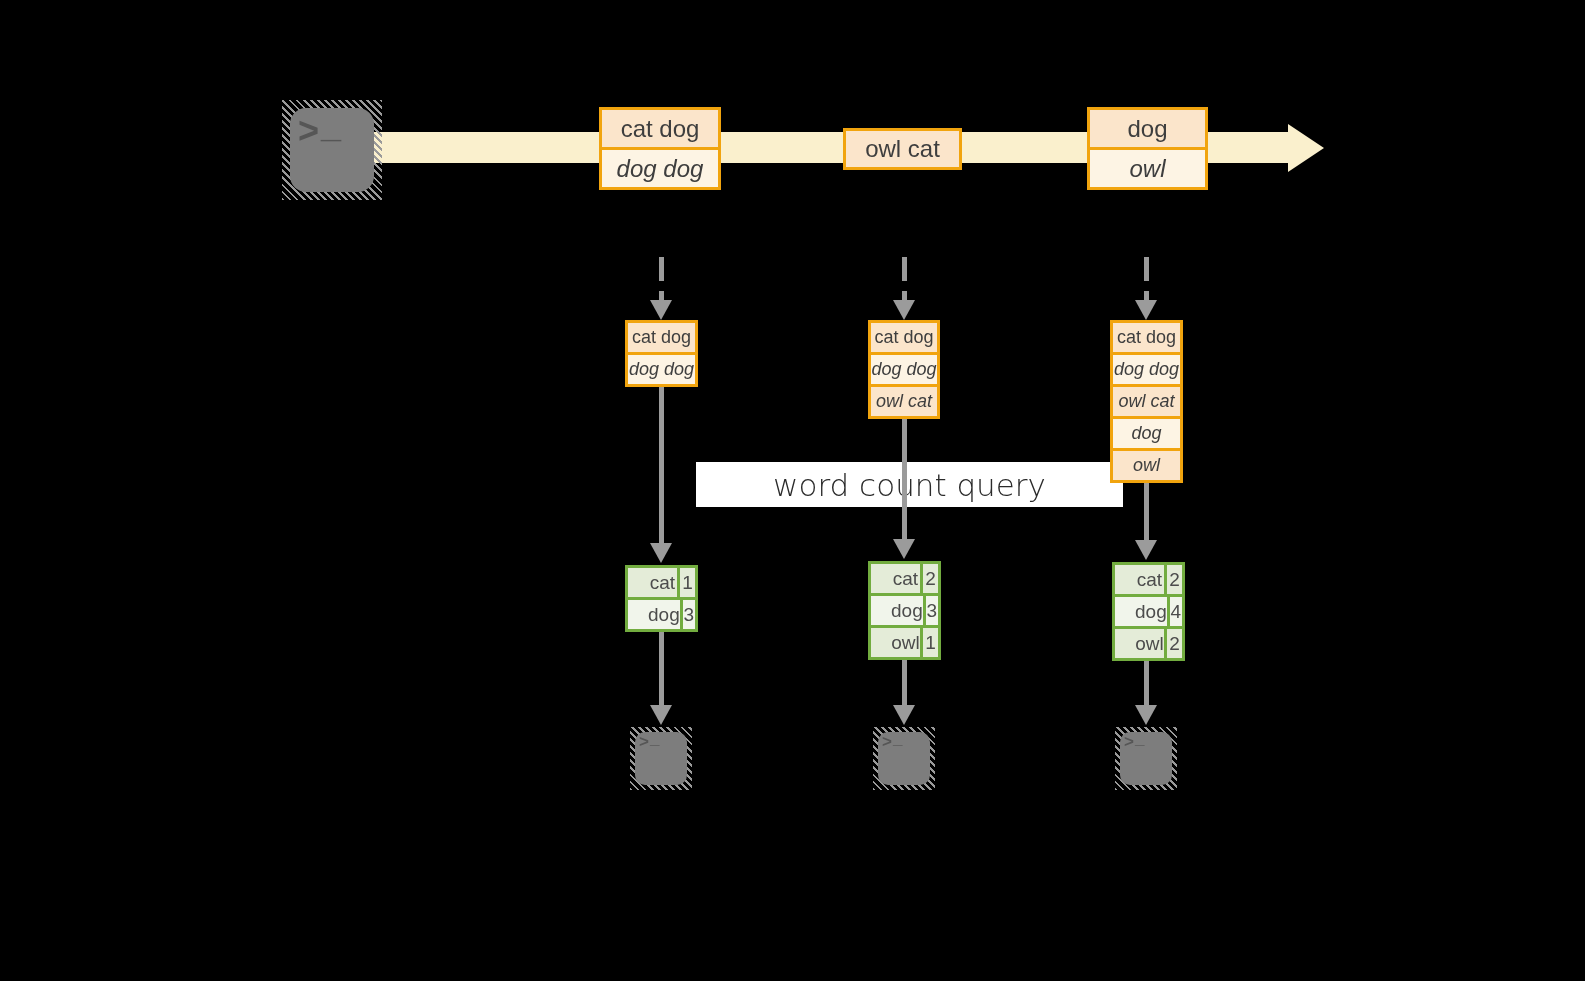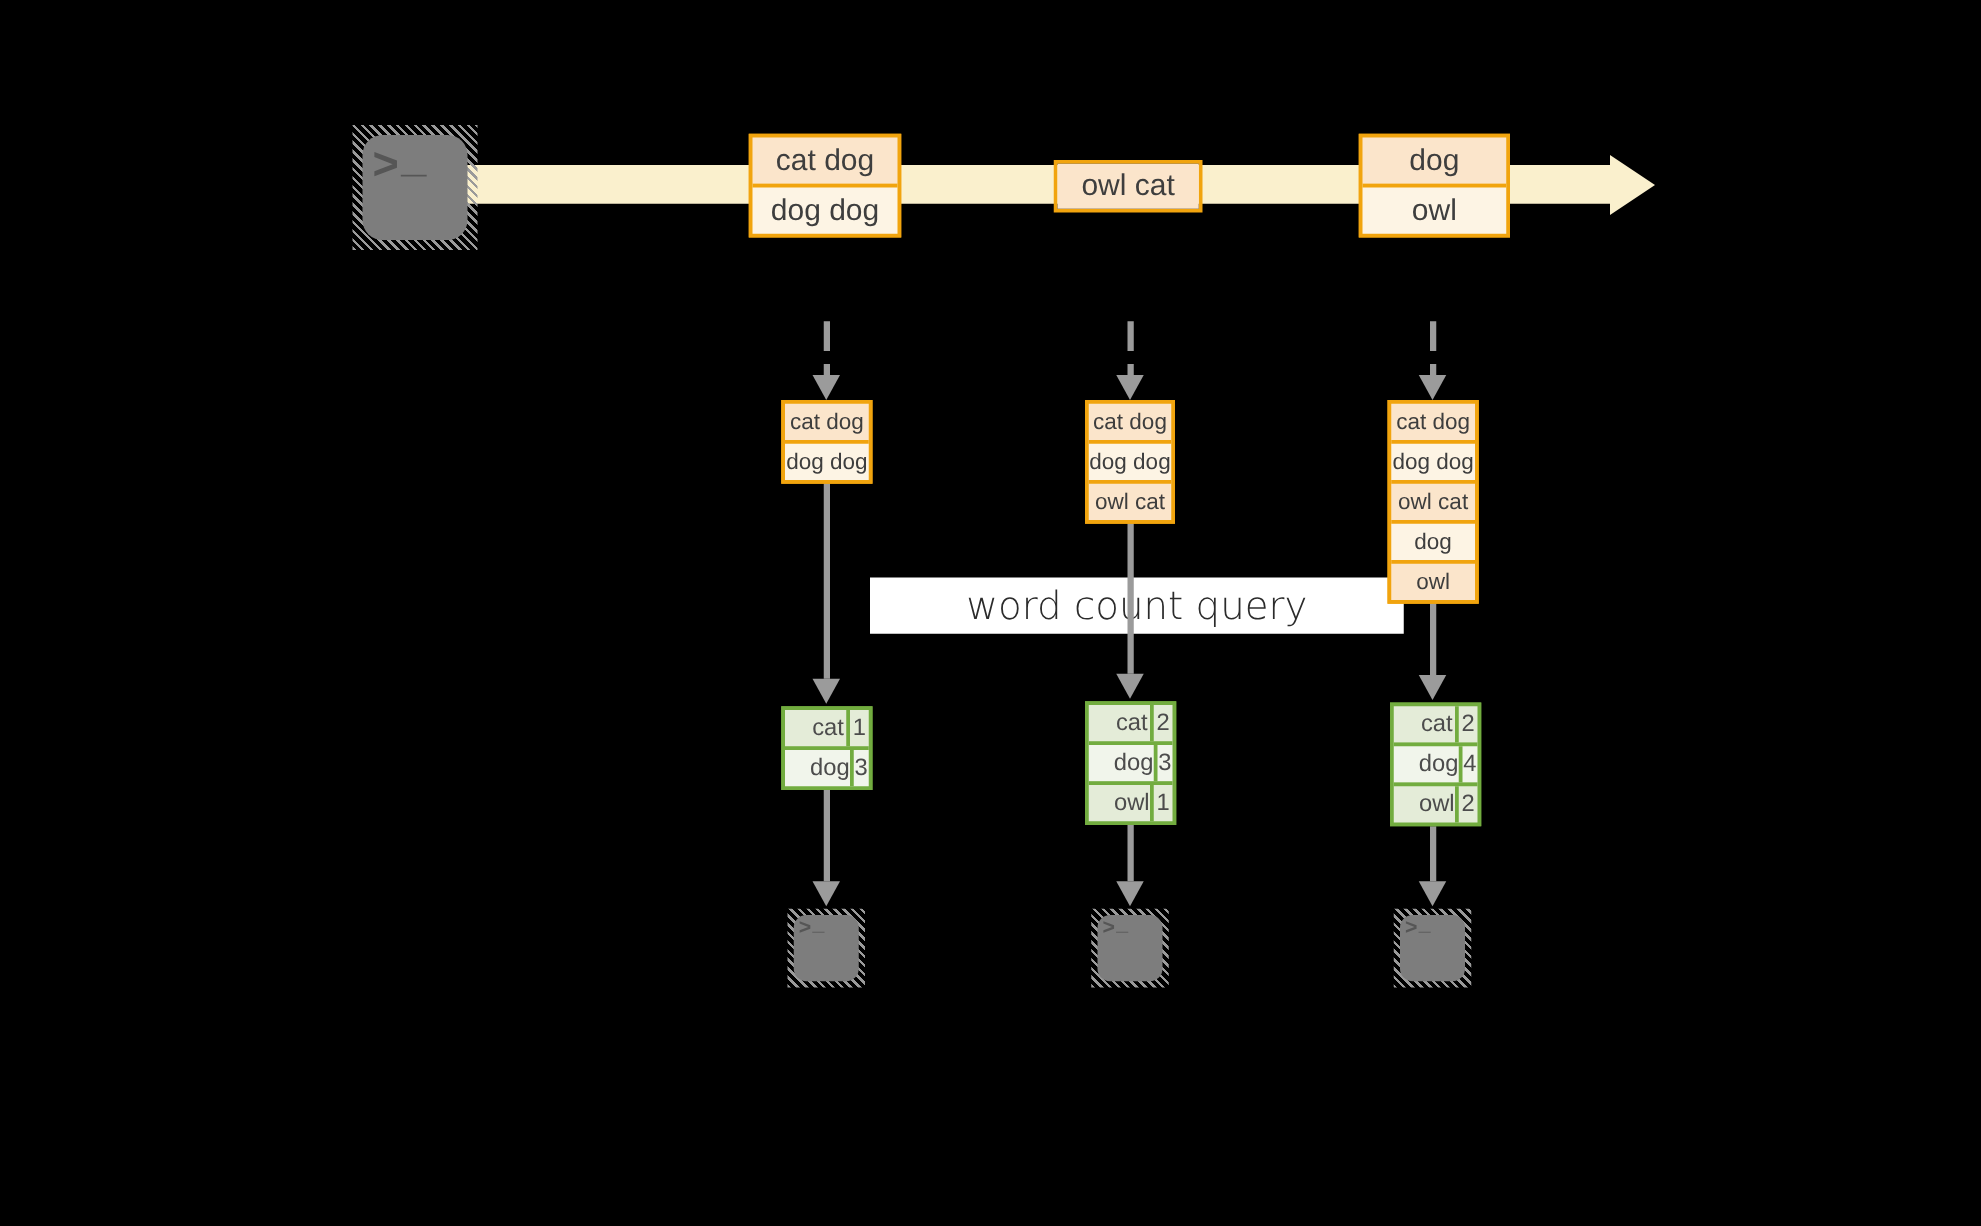--- a/index.html
+++ b/index.html
@@ -23,21 +23,21 @@
   .terminal.big .tinner{inset:8px;border-radius:16px;}
   .terminal.small .tinner{inset:5px;border-radius:10px;}
   .tprompt{position:absolute;display:flex;align-items:flex-start;color:#565656;font-weight:bold;}
   .terminal.big .tprompt{left:16px;top:10px;font-size:36px;letter-spacing:2px;}
   .terminal.small .tprompt{left:9px;top:5px;font-size:17px;letter-spacing:1px;}
   .uscore{transform:translateY(-6px);}
   .terminal.small .uscore{transform:translateY(-3px);}
   
   .obox{position:absolute;border:3px solid var(--gold);z-index:3;background:var(--gold);}
   .obox .row{display:flex;align-items:center;justify-content:center;color:var(--text-dark);}
-  .obox .row + .row{border-top:3px solid var(--gold);}
+  .obox .row + .row{border-top:3px solid var(--gold);font-style:italic;}
   .obox.bigrows .row{height:37px;font-size:24px;}
   .obox.midrow .row{height:36px;font-size:24px;}
   .obox.smallrows .row{height:29px;font-size:18px;}
   .peach{background:var(--peach);}
   .cream{background:var(--cream);}
   
   .shaft{position:absolute;width:5px;background:var(--arrow-gray);z-index:2;}
   .shaft.dashed{background:repeating-linear-gradient(to bottom,var(--arrow-gray) 0 24px,transparent 24px 34px);}
   .ahead{position:absolute;width:0;height:0;z-index:2;
     border-left:11px solid transparent;border-right:11px solid transparent;border-top:20px solid var(--arrow-gray);}

